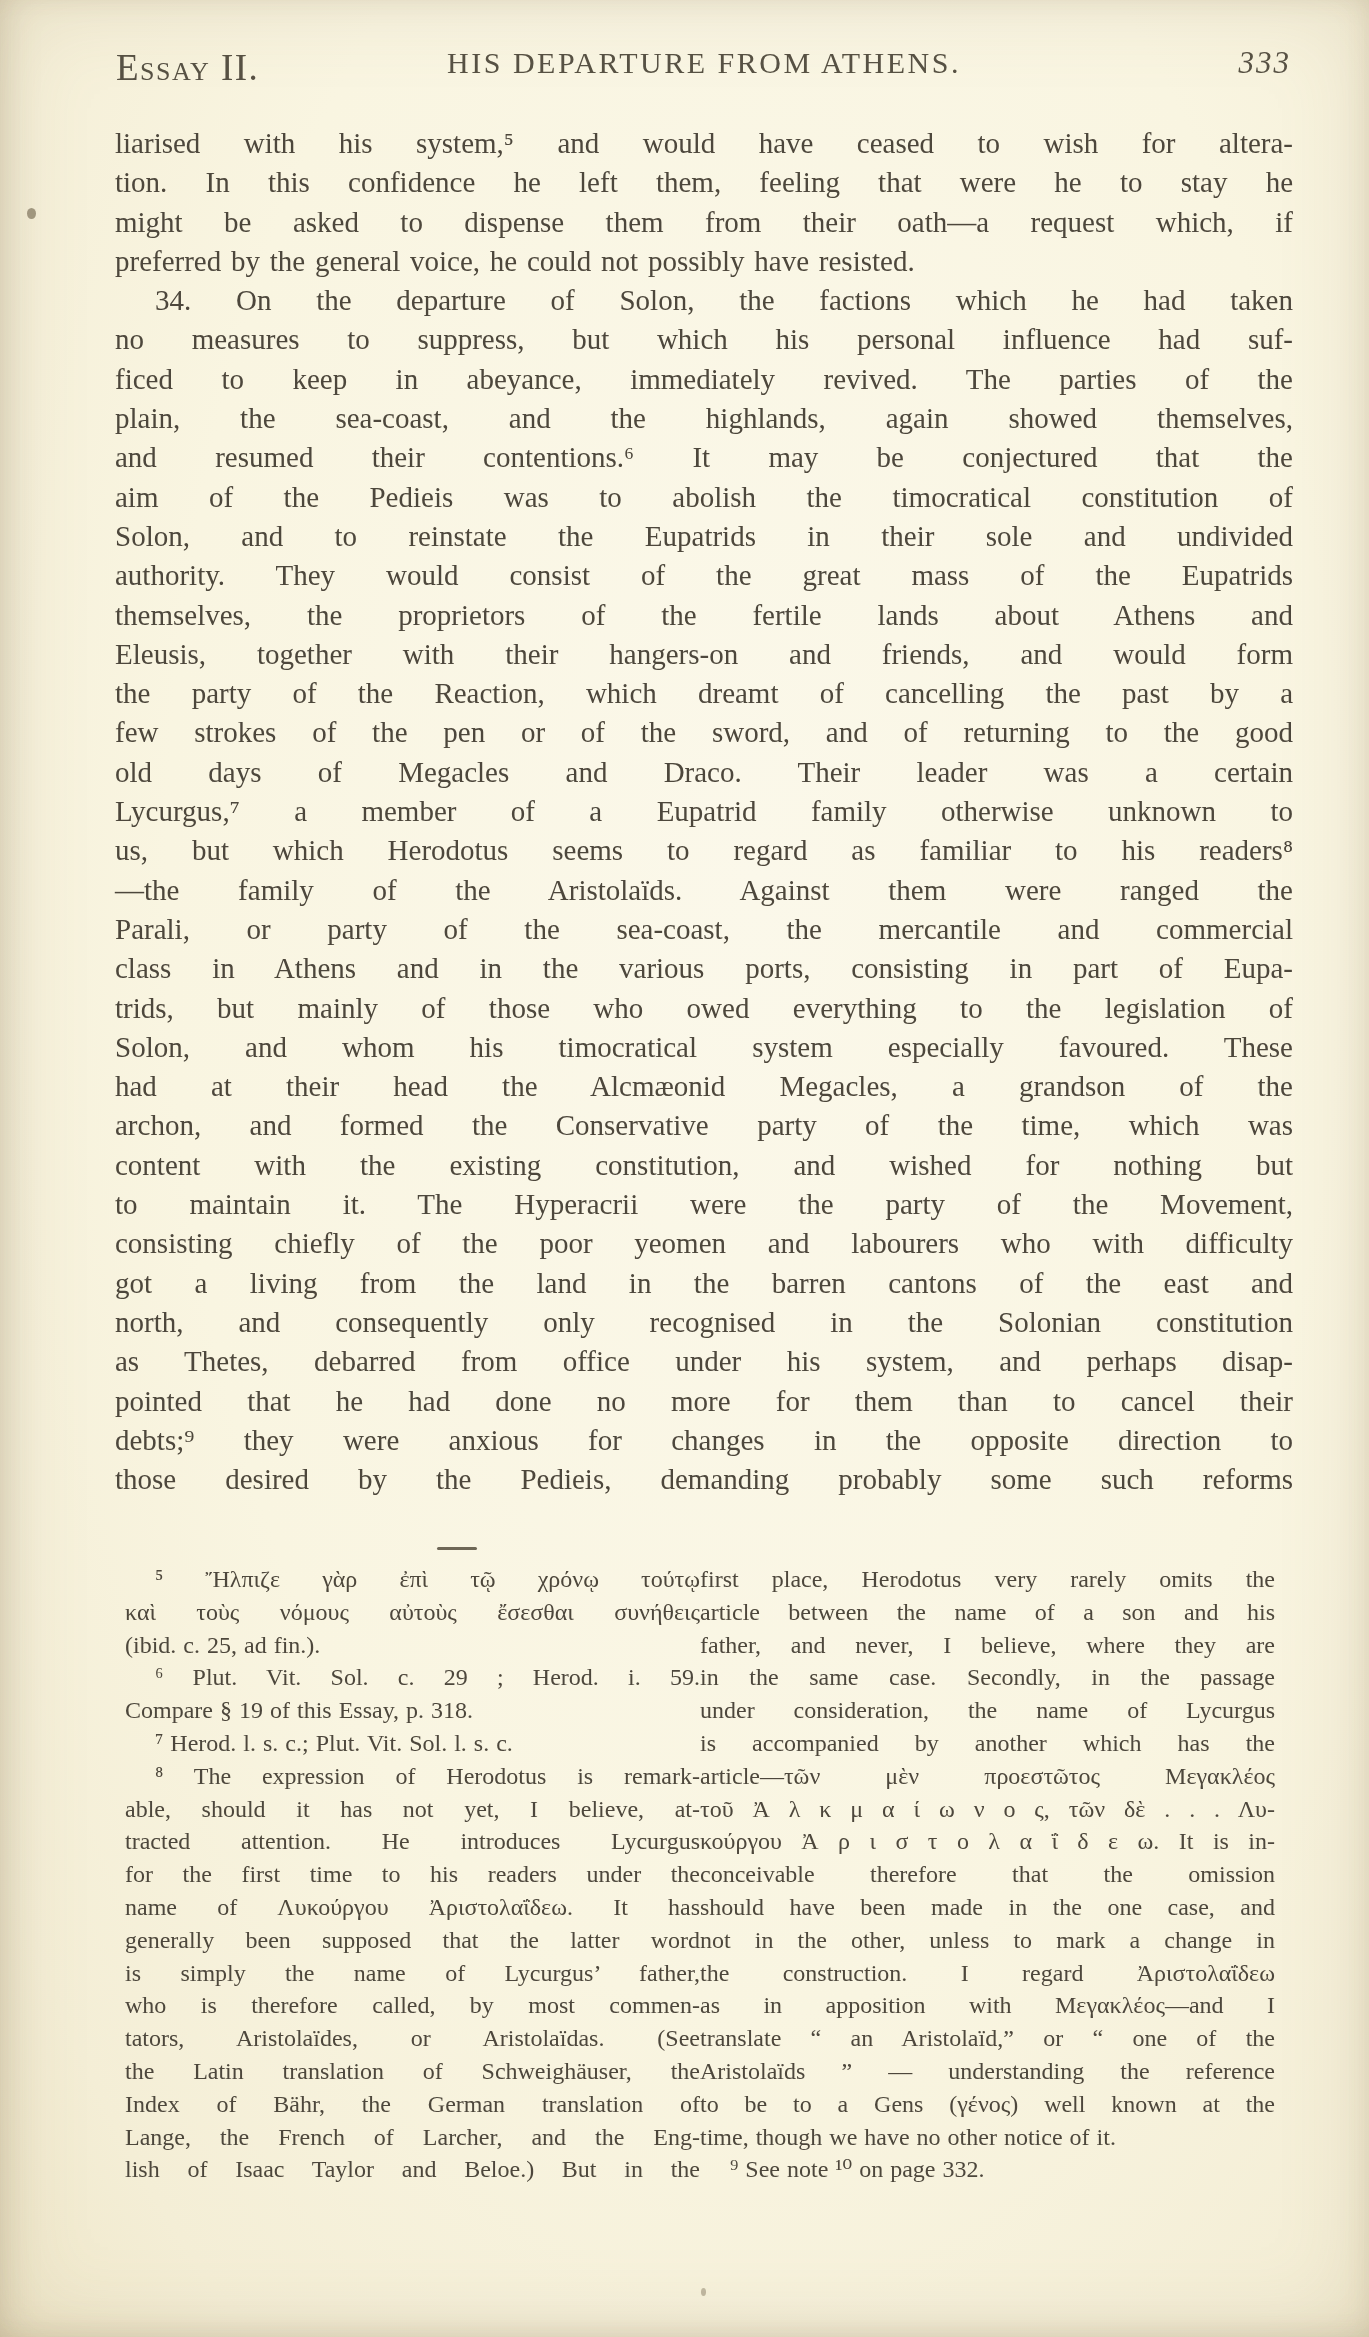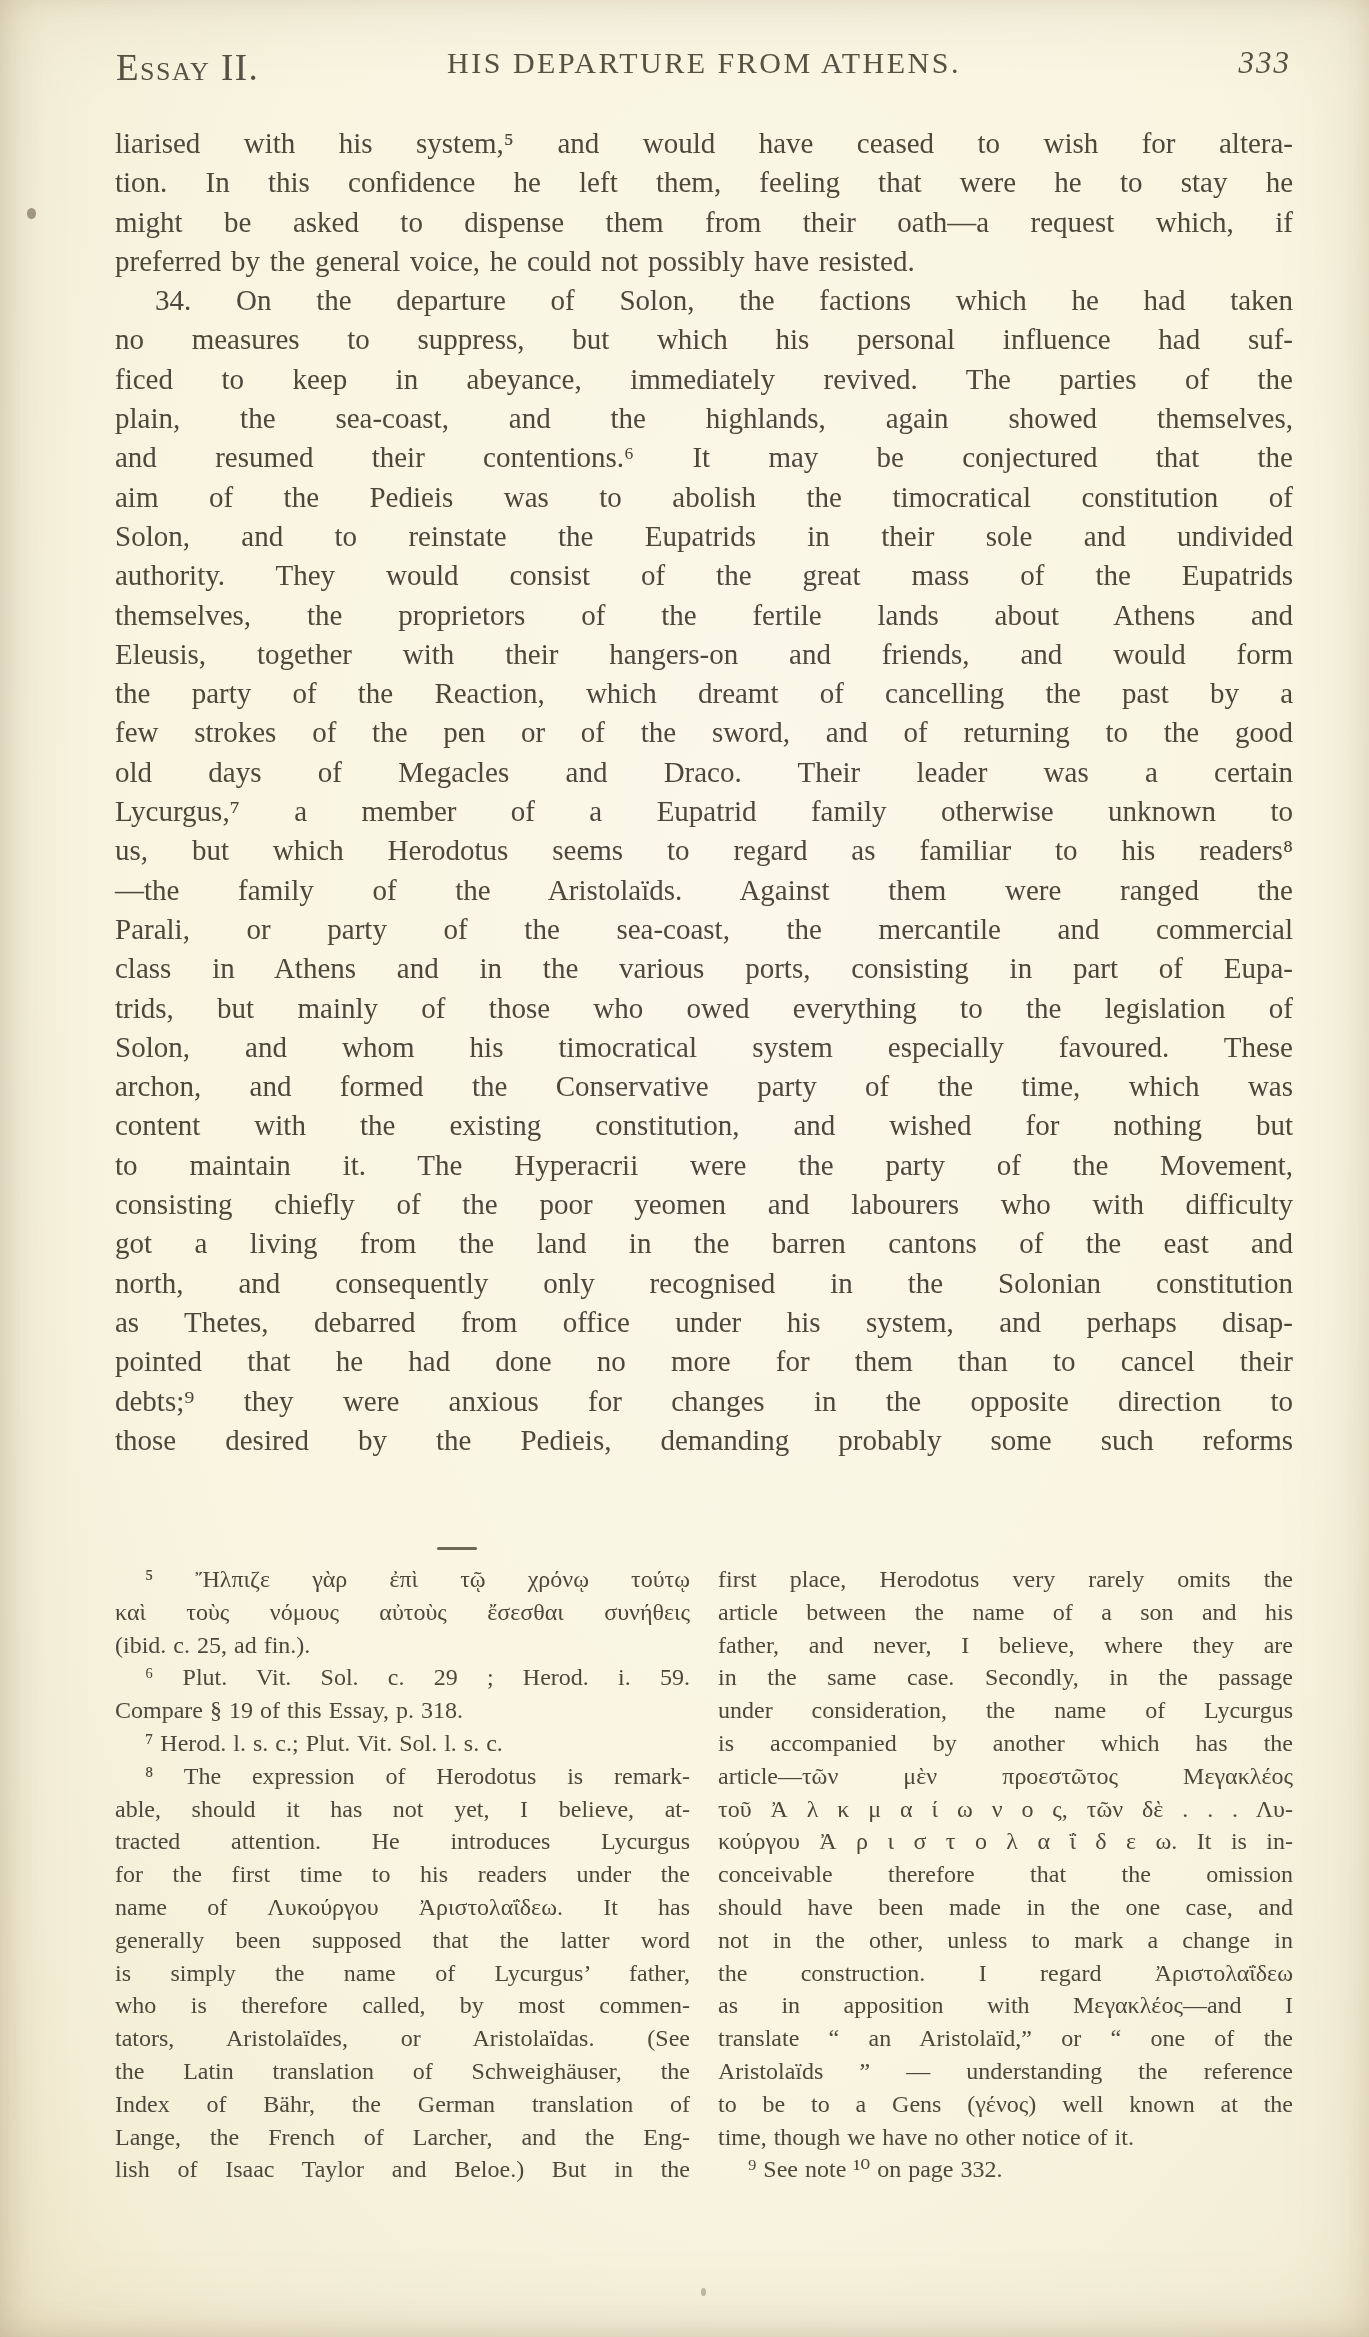--- a/index.html
+++ b/index.html
@@ -46,22 +46,22 @@
     line-height: 39.3px;
     word-spacing: 2.5px;
     text-align: justify;
     text-align-last: justify;
     text-justify: inter-word;
   }
   .body-block .line.last { text-align-last: left; }
   .body-block .line.indent { text-indent: 40px; }
   
   .footnotes {
-    position: absolute; left: 115px; top: 1563px; width: 1178px;
-    display: flex; gap: 28px;
+    position: absolute; left: 125px; top: 1563px; width: 1178px;
+    display: flex; 
   }
   .fn-col { width: 575px; }
   .fn-col .line {
     font-size: 24px;
     line-height: 32.8px;
     word-spacing: 1px;
     text-align: justify;
     text-align-last: justify;
     text-justify: inter-word;
   }
@@ -113,20 +113,21 @@
         <div class="line">the party of the Reaction, which dreamt of cancelling the past by a</div>
         <div class="line">few strokes of the pen or of the sword, and of returning to the good</div>
         <div class="line">old days of Megacles and Draco. Their leader was a certain</div>
         <div class="line">Lycurgus,⁷ a member of a Eupatrid family otherwise unknown to</div>
         <div class="line">us, but which Herodotus seems to regard as familiar to his readers⁸</div>
         <div class="line">—the family of the Aristolaïds. Against them were ranged the</div>
         <div class="line">Parali, or party of the sea-coast, the mercantile and commercial</div>
         <div class="line">class in Athens and in the various ports, consisting in part of Eupa-</div>
         <div class="line">trids, but mainly of those who owed everything to the legislation of</div>
         <div class="line">Solon, and whom his timocratical system especially favoured. These</div>
+        <div class="line">had at their head the Alcmæonid Megacles, a grandson of the</div>
         <div class="line">archon, and formed the Conservative party of the time, which was</div>
         <div class="line">content with the existing constitution, and wished for nothing but</div>
         <div class="line">to maintain it. The Hyperacrii were the party of the Movement,</div>
         <div class="line">consisting chiefly of the poor yeomen and labourers who with difficulty</div>
         <div class="line">got a living from the land in the barren cantons of the east and</div>
         <div class="line">north, and consequently only recognised in the Solonian constitution</div>
         <div class="line">as Thetes, debarred from office under his system, and perhaps disap-</div>
         <div class="line">pointed that he had done no more for them than to cancel their</div>
         <div class="line">debts;⁹ they were anxious for changes in the opposite direction to</div>
         <div class="line">those desired by the Pedieis, demanding probably some such reforms</div>

